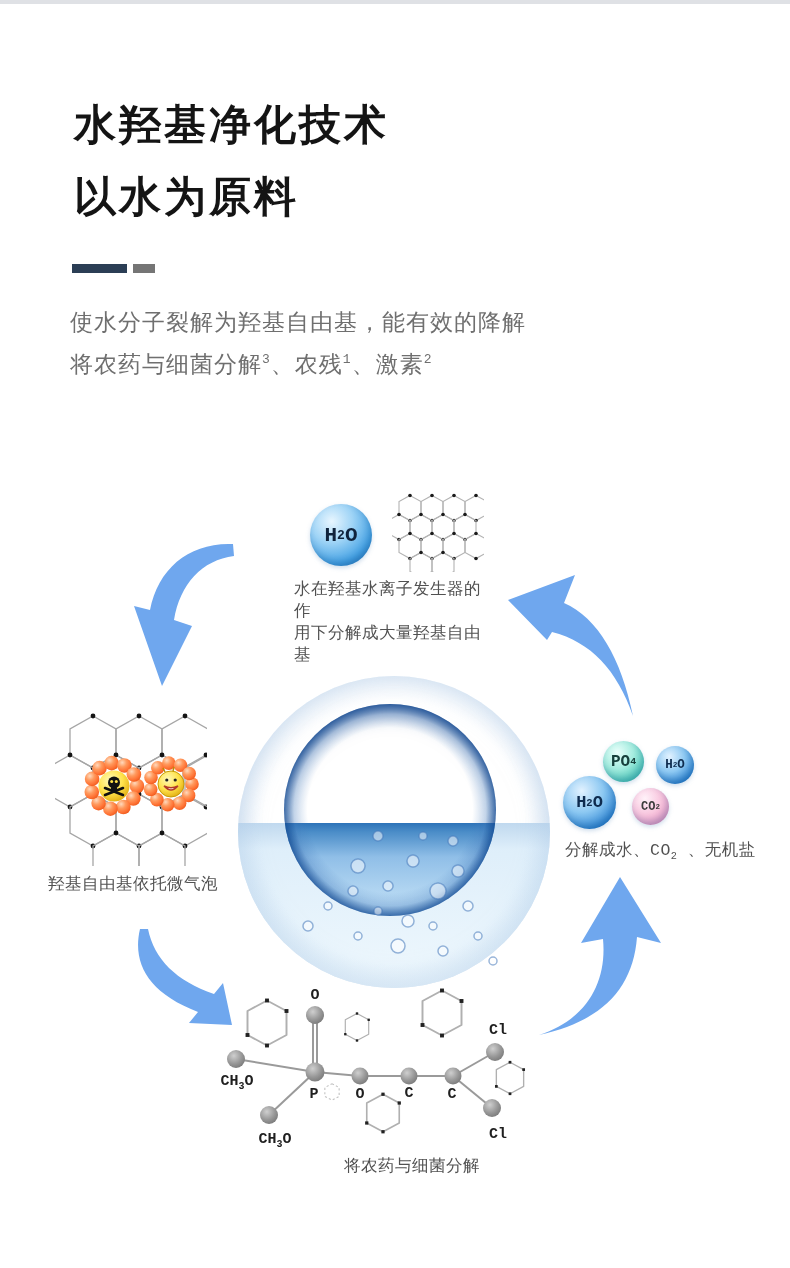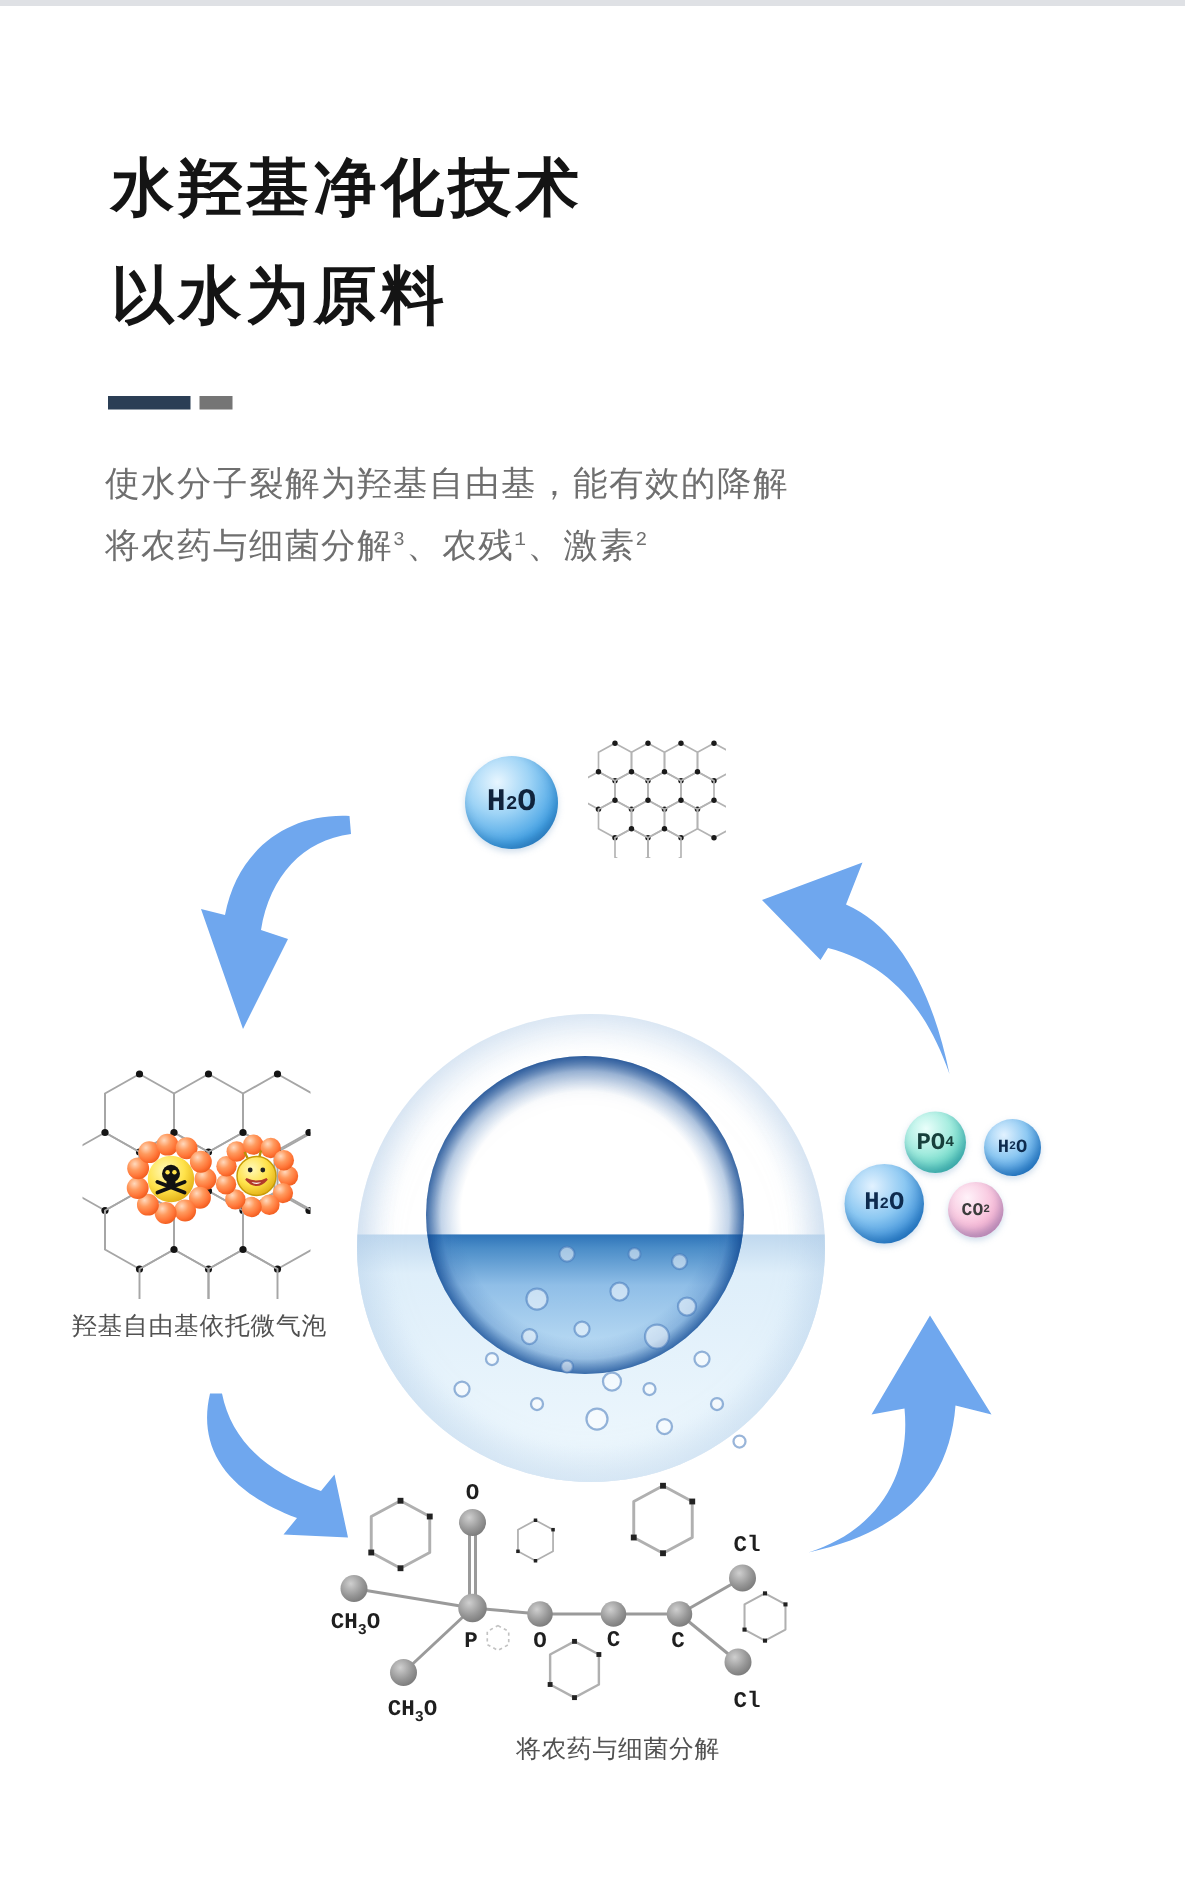--- a/index.html
+++ b/index.html
@@ -149,20 +149,24 @@
       <use href="#hxs" x="51" y="35"></use>
       <use href="#hxs" x="73" y="35"></use>
     <use href="#hxs" x="18" y="54"></use>
       <use href="#hxs" x="40" y="54"></use>
       <use href="#hxs" x="62" y="54"></use>
       <use href="#hxs" x="84" y="54"></use>
     <use href="#hxs" x="29" y="73"></use>
       <use href="#hxs" x="51" y="73"></use>
   </svg>
 
+  <div class="cap cap-step1">
+    <div>水在羟基水离子发生器的作</div>
+    <div>用下分解成大量羟基自由基</div>
+  </div>
 
   <svg class="abs" style="left:55px;top:708px;" width="152" height="158" viewBox="0 0 152 158">
     <defs>
       <g id="hx" fill="none" stroke="#a6a6a6" stroke-width="1.3">
         <path d="M0,-26 L23,-13 L23,13 L0,26 L-23,13 L-23,-13 Z"></path>
         <circle cx="0" cy="-26" r="2.4" fill="#141414" stroke="none"></circle>
         <circle cx="0" cy="26" r="2.4" fill="#141414" stroke="none"></circle>
       </g>
       <radialGradient id="oGrad" cx="35%" cy="30%" r="75%">
         <stop offset="0%" stop-color="#ffd9bd"></stop>
@@ -319,13 +323,14 @@
   <div class="bub bub-h2o-lg">
       <span>H</span>
       <sub>2</sub>
       <span>O</span>
     </div>
   <div class="bub bub-co2">
       <span>CO</span>
       <sub>2</sub>
     </div>
 
+  <div class="cap cap-step4"><span>分解成水、CO</span><sub>2</sub><span> 、无机盐</span></div>
 </div>
 
 </body></html>

